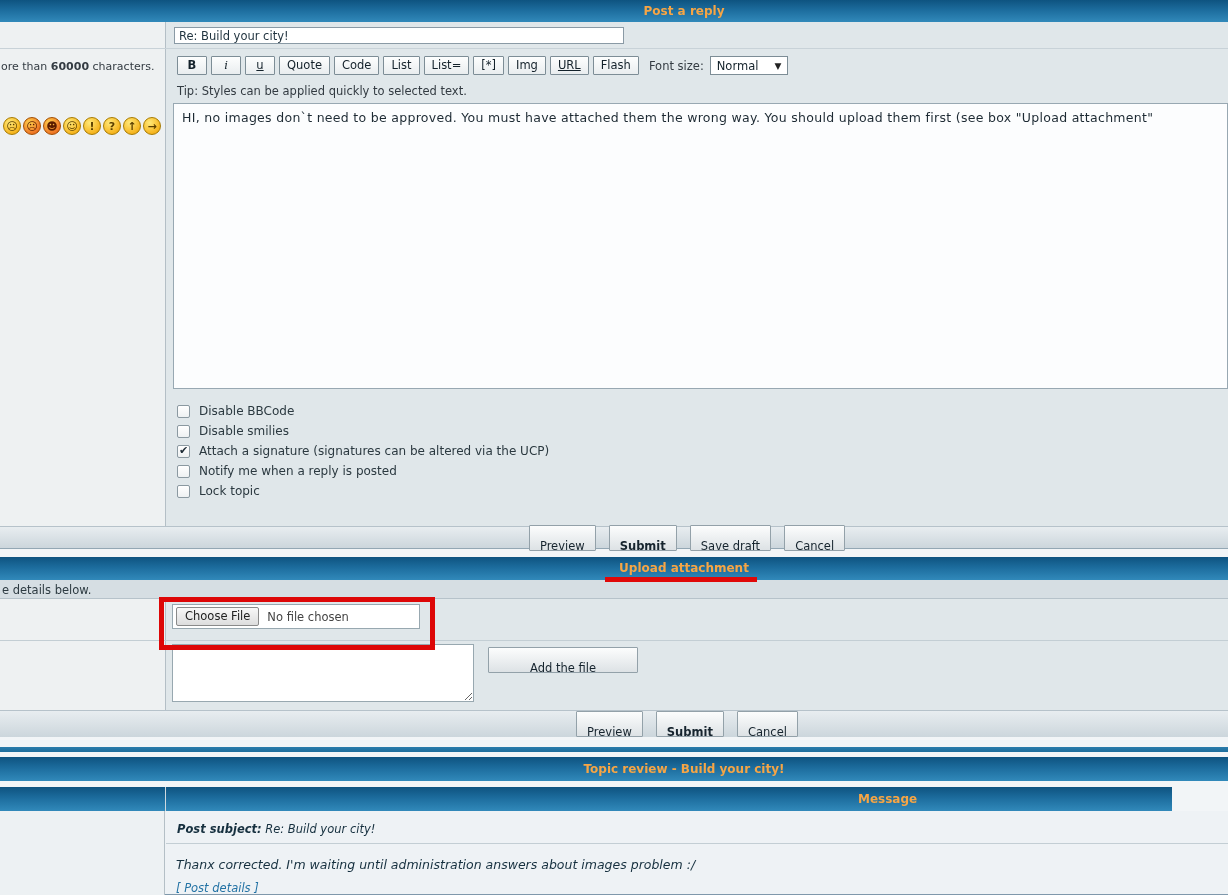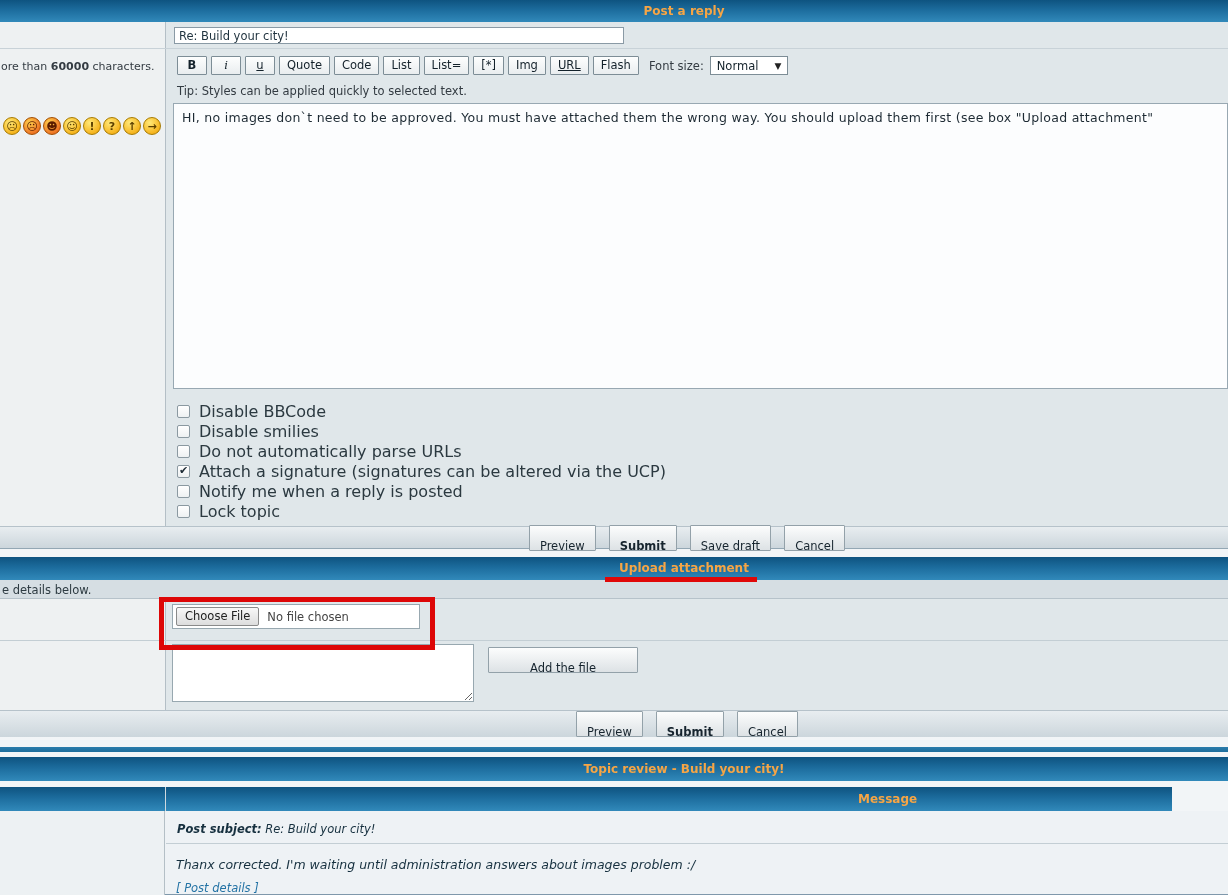--- a/index.html
+++ b/index.html
@@ -53,21 +53,21 @@
   #message-textarea { position:absolute; left:173px; top:103px; width:1055px; height:286px;
                       border:1px solid #98a8b2; background:#fcfdfe; resize:none;
                       font-family:inherit; font-size:12.5px; letter-spacing:0.3px;
                       color:#1d2a33; padding:6px 8px; outline:none; }
 
   #options-list { position:absolute; left:177px; top:401px; }
   .option-row { display:flex; align-items:center; gap:9px; height:20px; }
   .cb { display:inline-block; width:13px; height:13px; border:1px solid #8b99a1; border-radius:2px;
         background:linear-gradient(180deg,#fff,#eef1f2); position:relative; }
   .cb.checked::after { content:"✔"; position:absolute; left:1px; top:-2px; font-size:11px; color:#1d2b35; }
-  .option-label { font-size:16px; color:#2b3940; }
+  .option-label { font-size:12px; color:#2b3940; }
 
   .submit-band { position:absolute; left:0; width:1228px;
                  background:linear-gradient(180deg,#e8edf0,#ccd6dc);
                  border-top:1px solid #b6c2ca;
                  display:flex; justify-content:center; align-items:center; gap:13px;
                  padding-left:146px; }
   #post-actions { top:526px; height:22px; }
   .btn { display:inline-block; height:18px; line-height:16px; padding:12px 10px;
          border:1px solid #93a1a9; border-radius:1px; font-size:11.5px; color:#16242e;
          background:linear-gradient(180deg,#fcfdfd,#dde2e5); cursor:default; }
@@ -181,24 +181,20 @@
     <div id="options-list">
         <div class="option-row">
           <span class="cb"></span>
           <span class="option-label">Disable BBCode</span>
         </div>
         <div class="option-row">
           <span class="cb"></span>
           <span class="option-label">Disable smilies</span>
         </div>
         <div class="option-row">
-          <span class="cb"></span>
-          <span class="option-label">Do not automatically parse URLs</span>
-        </div>
-        <div class="option-row">
           <span class="cb checked"></span>
           <span class="option-label">Attach a signature (signatures can be altered via the UCP)</span>
         </div>
         <div class="option-row">
           <span class="cb"></span>
           <span class="option-label">Notify me when a reply is posted</span>
         </div>
         <div class="option-row">
           <span class="cb"></span>
           <span class="option-label">Lock topic</span>

